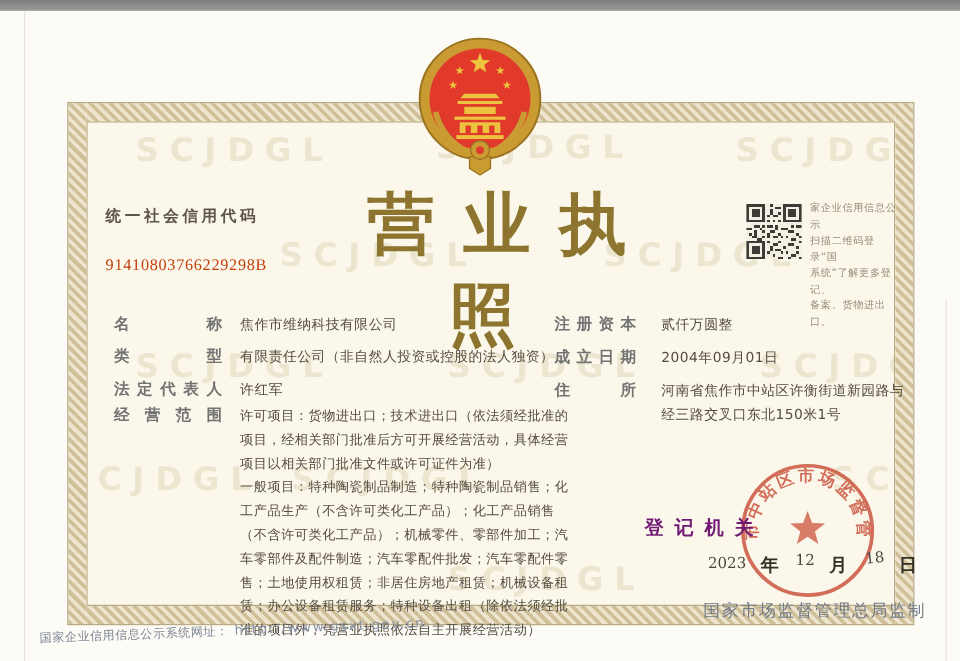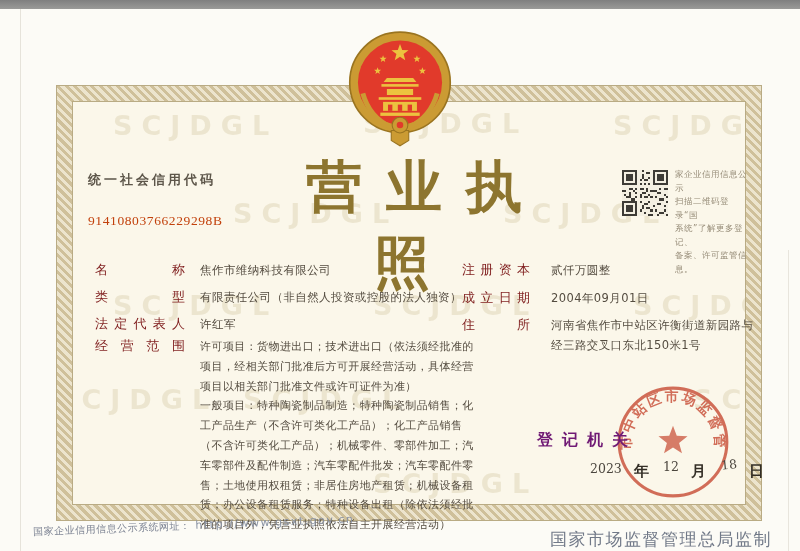--- a/index.html
+++ b/index.html
@@ -69,21 +69,21 @@
   .qr-svg { position: absolute; left: 0; top: 2px; width: 46px; height: 46px; }
   .qr-note {
     position: absolute; left: 53px; top: 0; width: 76px;
     font-size: 8.5px; line-height: 13.5px; color: #978d79;
     letter-spacing: 0.5px;
   }
   
   .frow { position: absolute; }
   .flabel {
     display: inline-block; vertical-align: top;
-    font-size: 13px; font-weight: normal; color: #7f1d1d;
+    font-size: 13px; font-weight: bold; color: #737373;
     text-align: justify; text-align-last: justify;
   }
   .flabel.l { width: 90px; }
   .flabel.r { width: 68px; }
   .fvalue {
     display: inline-block; vertical-align: top;
     font-size: 11.5px; letter-spacing: 0.4px; line-height: 19.5px; color: #544c40;
   }
   .scope-p { width: 278px; font-size: 11px; letter-spacing: 0.4px; line-height: 19.8px; color: #544c40; }
   
@@ -102,22 +102,22 @@
   .seal { position: absolute; left: 612px; top: 381px; width: 122px; height: 122px; opacity: 0.88; z-index: 5; }
   
   .footer-left {
     position: absolute; left: 33px; top: 520px; width: 420px;
     transform: rotate(-2.2deg); transform-origin: left center;
     white-space: nowrap;
   }
   .site-label { font-size: 10px; color: #7b8292; letter-spacing: 0.5px; }
   .site-url { font-size: 11px; color: #8a93a4; letter-spacing: 1.5px; margin-left: 5px; }
   .footer-right {
-    position: absolute; right: 28px; top: 528px;
-    font-size: 17px; color: #717988; letter-spacing: 1.5px;
+    position: absolute; right: 28px; top: 500px;
+    font-size: 14px; color: #717988; letter-spacing: 1.5px;
   }
 </style>
 </head>
 <body>
 
 <div class="paper">
   <div class="paper-edge-left"></div>
   <div class="paper-edge-right"></div>
 
   <div class="frame"></div>
@@ -236,21 +236,21 @@
           <rect x="17" y="19" width="2" height="1"></rect>
         <rect x="16" y="20" width="1" height="1"></rect>
           <rect x="19" y="18" width="1" height="1"></rect>
           <rect x="20" y="20" width="1" height="1"></rect>
       </g>
     </svg>
     <div class="qr-note">
       <div>家企业信用信息公示</div>
       <div>扫描二维码登录“国</div>
       <div>系统”了解更多登记、</div>
-      <div>备案、许可监管信息。</div>
+      <div>备案、货物进出口。</div>
     </div>
   </div>
 
   <div class="frow" style="left:95px; top:261px">
     <span class="flabel l">名称</span>
     <span class="fvalue" style="margin-left:10px; width:276px">焦作市维纳科技有限公司</span>
   </div>
   <div class="frow" style="left:95px; top:288px">
     <span class="flabel l">类型</span>
     <span class="fvalue" style="margin-left:10px; width:276px">有限责任公司（非自然人投资或控股的法人独资）</span>

